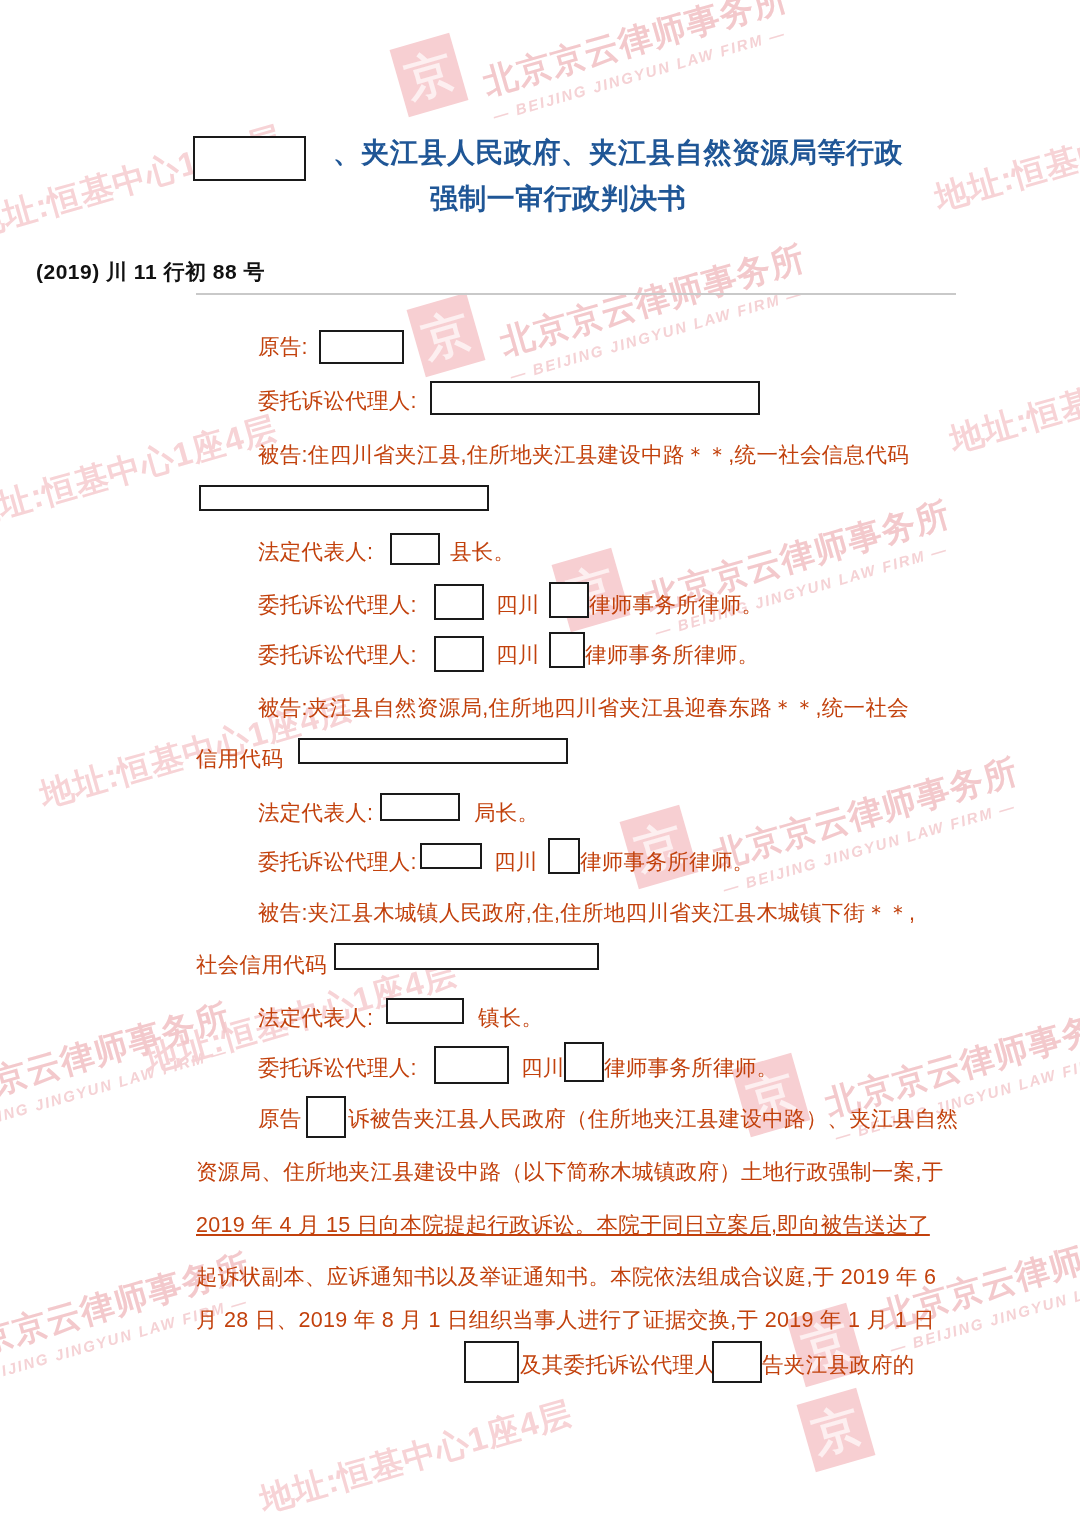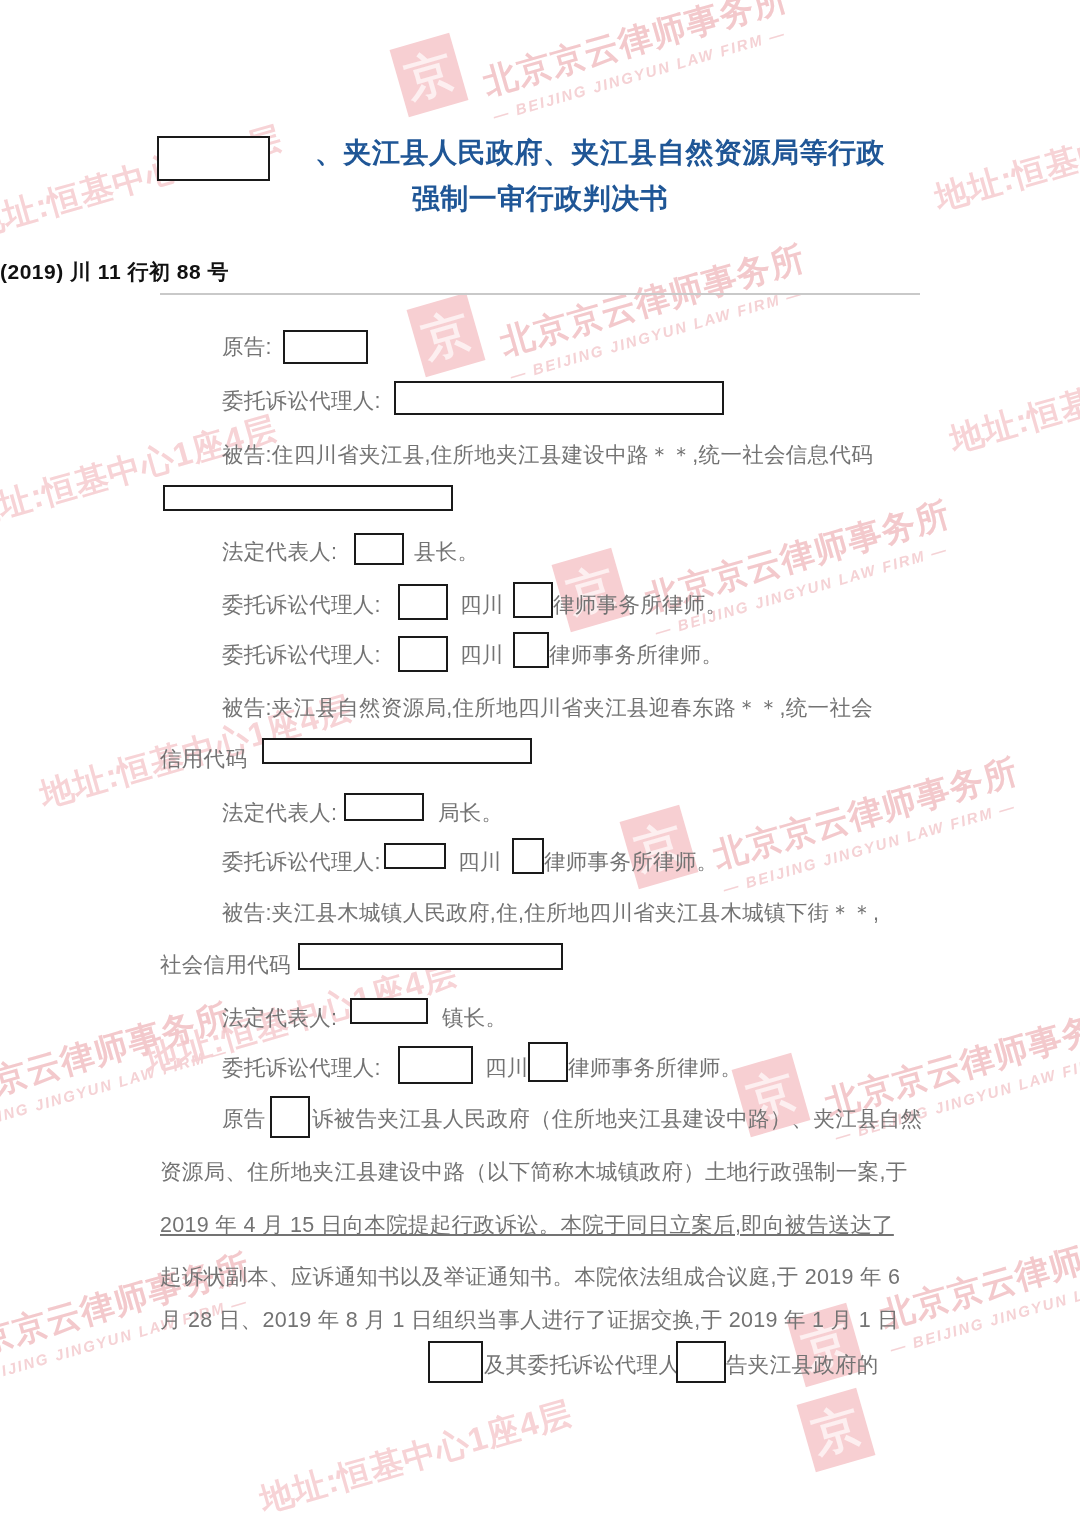--- a/index.html
+++ b/index.html
@@ -62,20 +62,21 @@
     text-align: center;
     transform-origin: center center;
     font-family: "DejaVu Sans", sans-serif;
   }
 
   
   #doc {
     position: absolute;
     inset: 0;
     z-index: 2;
+    margin-left: 36px;
   }
 
   .title-block {
     position: absolute;
     left: 0;
     right: 0;
     top: 130px;
     text-align: center;
   }
   .title-line {
@@ -104,21 +105,21 @@
     left: 160px;
     width: 760px;
     top: 293px;
     height: 2px;
     background: #c9c9c9;
   }
 
   .line {
     position: absolute;
     font-size: 21.5px;
-    color: #737373;
+    color: #c2410c;
     letter-spacing: 0.3px;
     white-space: nowrap;
     text-align: right;
   }
   .indent {
     left: 222px;
   }
   .flush {
     left: 160px;
   }

